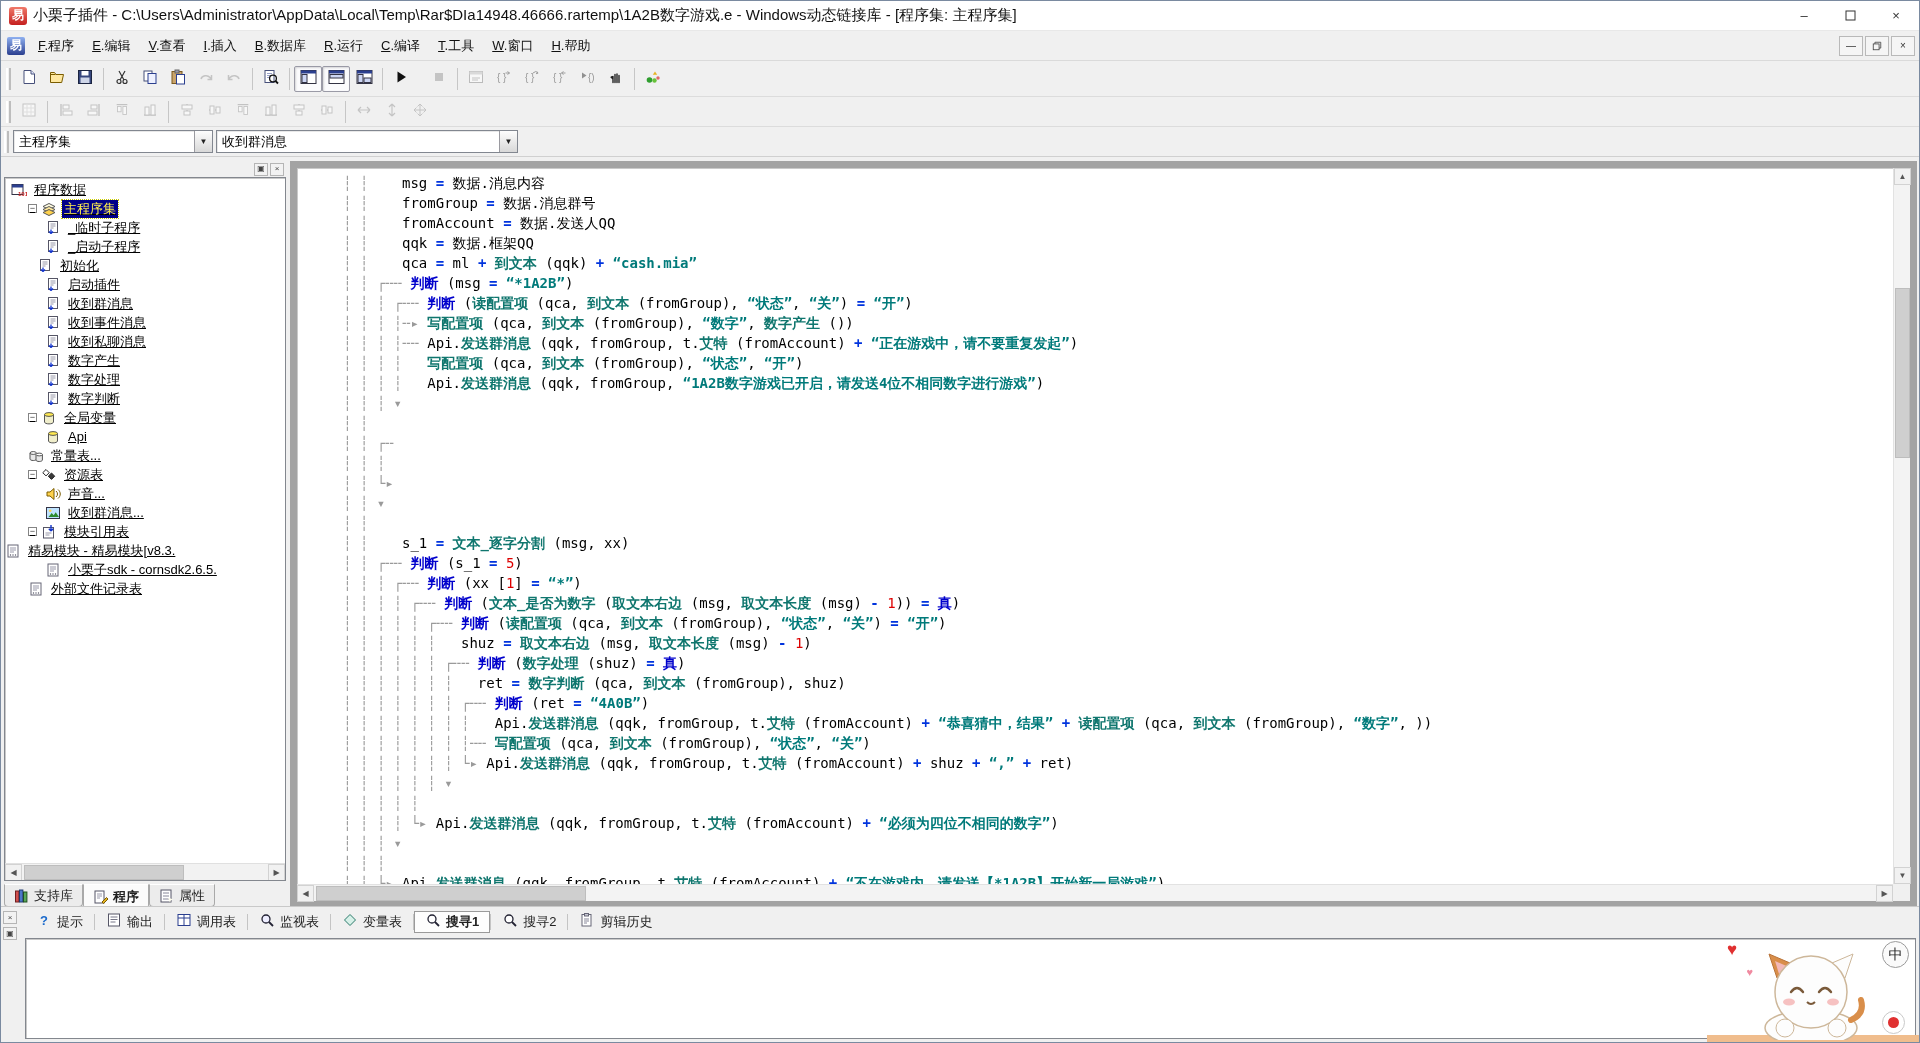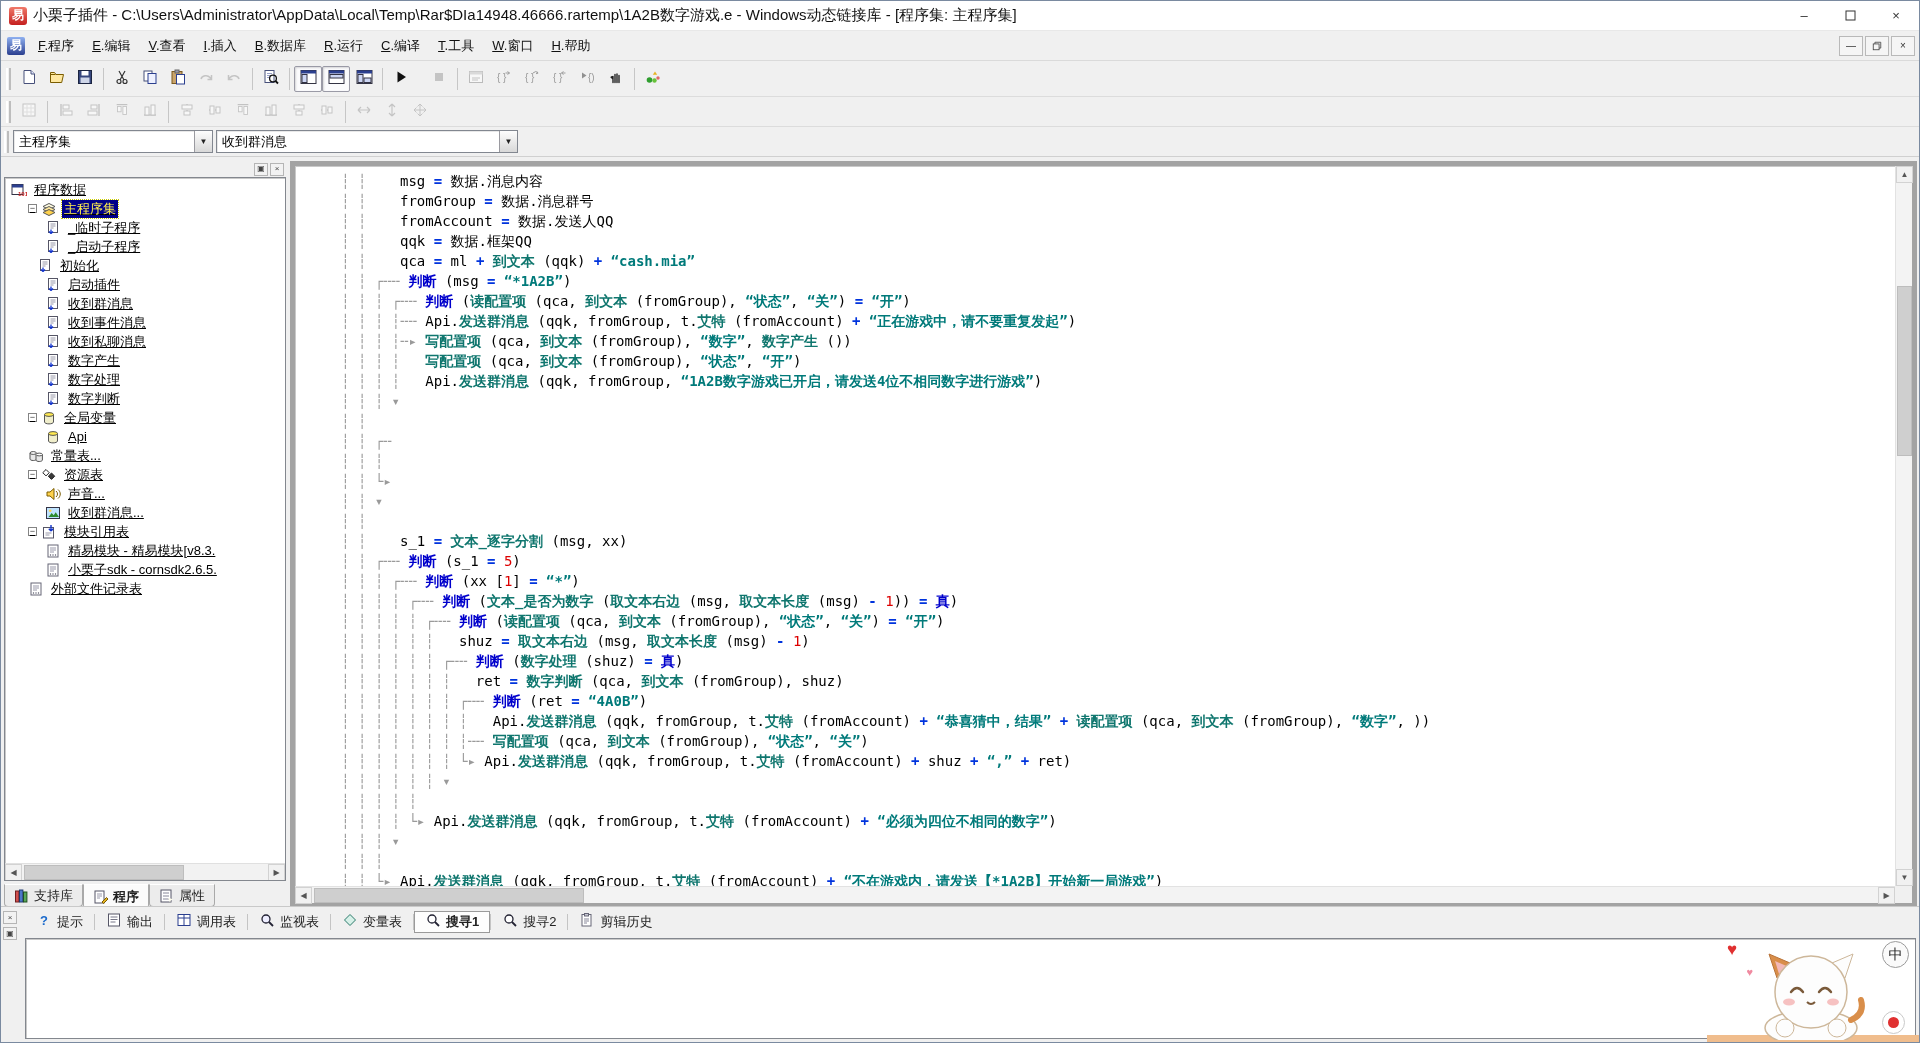--- a/index.html
+++ b/index.html
@@ -65,21 +65,21 @@
   .tree-thumb{height:15px;margin-top:1px;background:#cfcfcf;border:1px solid #bdbdbd;width:160px;margin-left:2px;}
   .left-tabs{height:27px;display:flex;align-items:flex-start;padding-top:3px;gap:0;}
   .ltab{height:23px;display:flex;align-items:center;gap:4px;padding:0 9px;font-size:13px;color:#222;
         border:1px solid #a9a9a9;border-top:1px solid #fff;background:#ececec;border-radius:0 0 4px 4px;}
   .ltab.active{background:#fbfbfb;font-weight:bold;height:25px;}
   .ltab svg{display:block;}
 
   .vsplitter{width:3px;background:#f0f0f0;}
 
   
-  .codewrap{flex:1;position:relative;background:#fff;border:5px solid #a3a3a3;box-shadow:inset 1px 1px 0 #c9c9c9;margin:2px 2px 0 0;padding-left:18px;}
+  .codewrap{flex:1;position:relative;background:#fff;border:7px solid #a3a3a3;box-shadow:inset 1px 1px 0 #c9c9c9;margin:2px 2px 0 0;padding-left:18px;}
   .codecontent{position:absolute;top:0;left:0;right:17px;bottom:17px;overflow:hidden;padding:5px 8px 4px 46px;}
   .codeline{font-family:"DejaVu Sans Mono",monospace;font-size:14px;line-height:20px;white-space:pre;}
   .c-v{color:#000;}
   .c-o{color:#0033dd;font-weight:bold;}
   .c-k{color:#0000cc;font-weight:bold;}
   .c-f{color:#0f766e;font-weight:bold;}
   .c-s{color:#007a7a;font-weight:bold;}
   .c-n{color:#dd0000;}
   .c-st{color:#9a9a9a;}
   .vscroll{position:absolute;top:0;right:0;width:17px;bottom:17px;background:#f3f3f3;border-left:1px solid #e2e2e2;}
@@ -606,21 +606,21 @@
               <span class="exp-box">−</span>
               <span class="t-icon">
                 <svg width="16" height="16" viewBox="0 0 16 16">
                   <rect x="2.5" y="3.5" width="10" height="10.5" fill="#fff" stroke="#556"></rect>
                   <path d="M10 1v6m0 0L7.8 4.8M10 7l2.2-2.2" stroke="#1133cc" stroke-width="1.4" fill="none"></path>
                   <path d="M4.5 9h6M4.5 11h4" stroke="#99a"></path>
                 </svg>
               </span>
               <span class="tree-label">模块引用表</span>
             </div>
-            <div class="tree-row" style="padding-left: 40px;">
+            <div class="tree-row" style="">
               <span class="t-icon">
                 <svg width="16" height="16" viewBox="0 0 16 16">
                   <rect x="3" y="2" width="10" height="12" fill="#fff" stroke="#667"></rect>
                   <path d="M5 5h6M5 7h6M5 9h4" stroke="#99a"></path>
                   <circle cx="5.5" cy="12" r=".7" fill="#556"></circle>
                   <circle cx="8" cy="12" r=".7" fill="#556"></circle>
                   <circle cx="10.5" cy="12" r=".7" fill="#556"></circle>
                 </svg>
               </span>
               <span class="tree-label">精易模块 - 精易模块[v8.3.</span>
@@ -694,22 +694,22 @@
 
     <div class="codewrap">
       <div class="codecontent" id="code">
           <div class="codeline"><span class="c-st">┆ ┆    </span><span class="c-v">msg </span><span class="c-o">= </span><span class="c-v">数据.消息内容</span></div>
           <div class="codeline"><span class="c-st">┆ ┆    </span><span class="c-v">fromGroup </span><span class="c-o">= </span><span class="c-v">数据.消息群号</span></div>
           <div class="codeline"><span class="c-st">┆ ┆    </span><span class="c-v">fromAccount </span><span class="c-o">= </span><span class="c-v">数据.发送人QQ</span></div>
           <div class="codeline"><span class="c-st">┆ ┆    </span><span class="c-v">qqk </span><span class="c-o">= </span><span class="c-v">数据.框架QQ</span></div>
           <div class="codeline"><span class="c-st">┆ ┆    </span><span class="c-v">qca </span><span class="c-o">= </span><span class="c-v">ml </span><span class="c-o">+ </span><span class="c-f">到文本 </span><span class="c-v">(qqk) </span><span class="c-o">+ </span><span class="c-s">“cash.mia”</span></div>
           <div class="codeline"><span class="c-st">┆ ┆ ┌╌╌ </span><span class="c-k">判断 </span><span class="c-v">(msg </span><span class="c-o">= </span><span class="c-s">“*1A2B”</span><span class="c-v">)</span></div>
           <div class="codeline"><span class="c-st">┆ ┆ ┆ ┌╌╌ </span><span class="c-k">判断 </span><span class="c-v">(</span><span class="c-f">读配置项 </span><span class="c-v">(qca, </span><span class="c-f">到文本 </span><span class="c-v">(fromGroup), </span><span class="c-s">“状态”</span><span class="c-v">, </span><span class="c-s">“关”</span><span class="c-v">) </span><span class="c-o">= </span><span class="c-s">“开”</span><span class="c-v">)</span></div>
+          <div class="codeline"><span class="c-st">┆ ┆ ┆ ┆╌▸ </span><span class="c-f">写配置项 </span><span class="c-v">(qca, </span><span class="c-f">到文本 </span><span class="c-v">(fromGroup), </span><span class="c-s">“数字”</span><span class="c-v">, </span><span class="c-f">数字产生 </span><span class="c-v">())</span></div>
           <div class="codeline"><span class="c-st">┆ ┆ ┆ ┆╌╌ </span><span class="c-v">Api.</span><span class="c-f">发送群消息 </span><span class="c-v">(qqk, fromGroup, t.</span><span class="c-f">艾特 </span><span class="c-v">(fromAccount) </span><span class="c-o">+ </span><span class="c-s">“正在游戏中，请不要重复发起”</span><span class="c-v">)</span></div>
-          <div class="codeline"><span class="c-st">┆ ┆ ┆ ┆╌▸ </span><span class="c-f">写配置项 </span><span class="c-v">(qca, </span><span class="c-f">到文本 </span><span class="c-v">(fromGroup), </span><span class="c-s">“数字”</span><span class="c-v">, </span><span class="c-f">数字产生 </span><span class="c-v">())</span></div>
           <div class="codeline"><span class="c-st">┆ ┆ ┆ ┆   </span><span class="c-f">写配置项 </span><span class="c-v">(qca, </span><span class="c-f">到文本 </span><span class="c-v">(fromGroup), </span><span class="c-s">“状态”</span><span class="c-v">, </span><span class="c-s">“开”</span><span class="c-v">)</span></div>
           <div class="codeline"><span class="c-st">┆ ┆ ┆ ┆   </span><span class="c-v">Api.</span><span class="c-f">发送群消息 </span><span class="c-v">(qqk, fromGroup, </span><span class="c-s">“1A2B数字游戏已开启，请发送4位不相同数字进行游戏”</span><span class="c-v">)</span></div>
           <div class="codeline"><span class="c-st">┆ ┆ ┆ ▾</span></div>
           <div class="codeline"><span class="c-st">┆ ┆</span></div>
           <div class="codeline"><span class="c-st">┆ ┆ ┌╌</span></div>
           <div class="codeline"><span class="c-st">┆ ┆ ┆</span></div>
           <div class="codeline"><span class="c-st">┆ ┆ └▸</span></div>
           <div class="codeline"><span class="c-st">┆ ┆ ▾</span></div>
           <div class="codeline"><span class="c-st">┆ ┆</span></div>
           <div class="codeline"><span class="c-st">┆ ┆    </span><span class="c-v">s_1 </span><span class="c-o">= </span><span class="c-f">文本_逐字分割 </span><span class="c-v">(msg, xx)</span></div>

